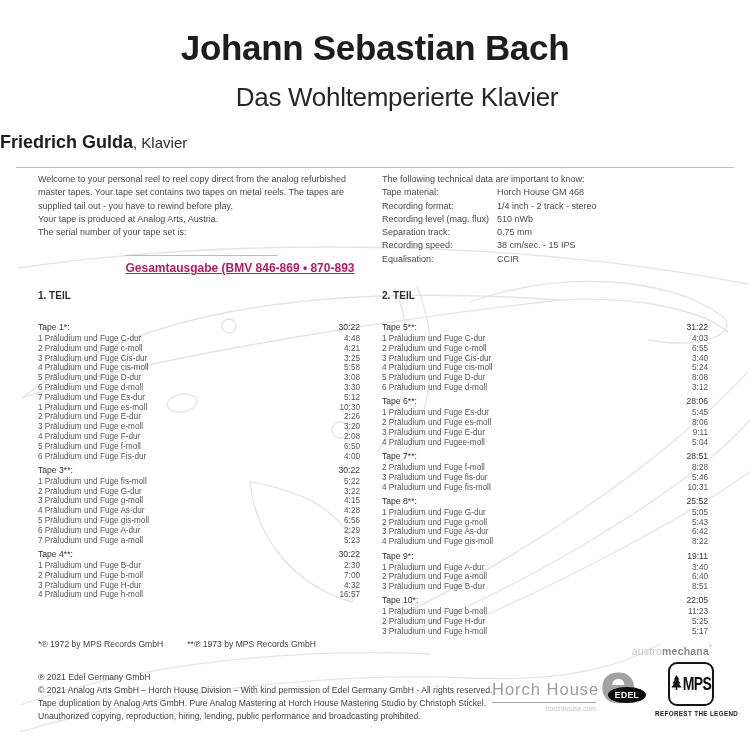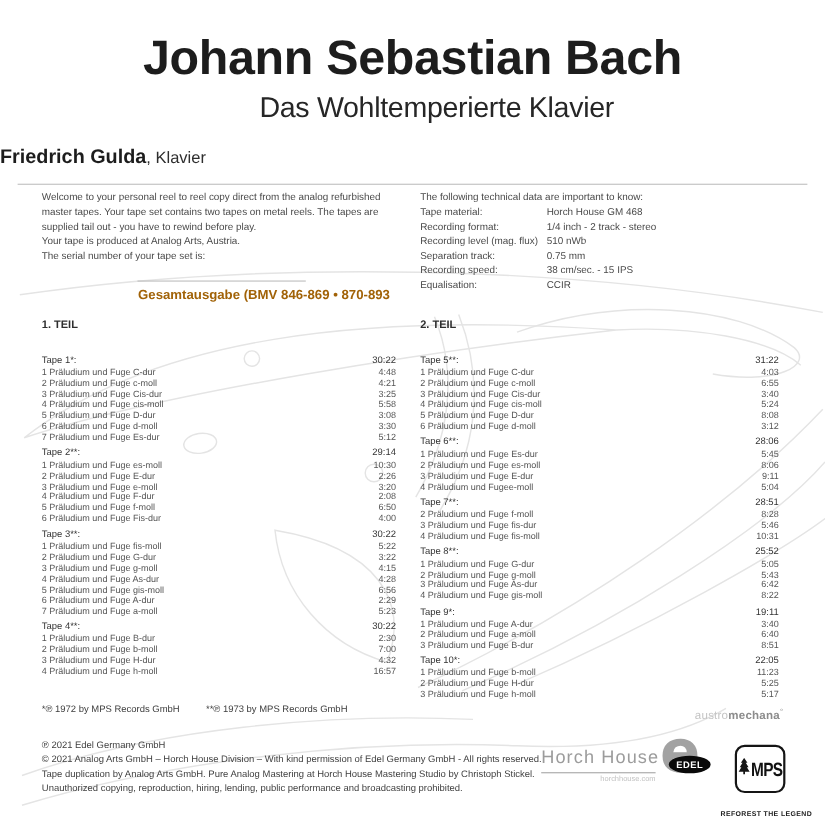--- a/index.html
+++ b/index.html
@@ -3,40 +3,40 @@
 <meta charset="utf-8">
 <style>
   html,body{margin:0;padding:0;background:#fff;}
   .page{position:relative;width:750px;height:750px;background:#ffffff;overflow:hidden;
         font-family:"Liberation Sans","DejaVu Sans",sans-serif;color:#3f3f3f;}
   .bg-art{position:absolute;left:0;top:0;width:750px;height:750px;z-index:0;}
   .content{position:absolute;inset:0;z-index:1;}
 
   
   .title{position:absolute;left:0;right:0;top:28px;text-align:center;
-         font-size:44px;font-weight:700;letter-spacing:-0.3px;color:#1d1d1d;}
+         font-size:35px;font-weight:700;letter-spacing:-0.3px;color:#1d1d1d;}
   .subtitle{position:absolute;left:0;right:0;top:82px;text-align:center;
             font-size:26px;font-weight:400;letter-spacing:-0.3px;color:#262626;padding-left:44px;}
   .performer{position:absolute;left:0;right:0;top:132px;color:#1d1d1d;}
   .performer .name{font-size:18px;font-weight:700;}
   .performer .role{font-size:15px;font-weight:400;color:#2e2e2e;}
   .header-rule{position:absolute;left:16px;right:16px;top:167px;height:1px;background:#bfbfbf;}
 
   
   .intro-left{position:absolute;left:38px;top:173px;width:335px;
               font-size:9px;line-height:13.3px;color:#4a4a4a;}
   .intro-right{position:absolute;left:382px;top:173px;width:350px;
                font-size:9px;line-height:13.3px;color:#4a4a4a;}
   .tech-row{display:flex;}
   .tech-label{width:115px;flex:none;}
 
   
   .serial-line{position:absolute;left:125px;top:255px;width:153px;border-top:1px solid #bdbdbd;}
   .edition{position:absolute;left:70px;top:261px;width:340px;text-align:center;
-           font-size:12px;font-weight:700;color:#a16207;}
+           font-size:12px;font-weight:700;color:#be185d;text-decoration:underline;}
 
   
   .col{position:absolute;top:289px;}
   .col-1{left:38px;width:322px;}
   .col-2{left:382px;width:326px;}
   .part-title{text-align:left;font-size:10px;font-weight:700;color:#2e2e2e;
               height:13px;line-height:13px;margin-bottom:20px;}
   .tape-head{display:flex;justify-content:space-between;font-size:8.6px;font-weight:400;
              line-height:10.5px;margin:3.5px 0 1.5px;color:#333;}
   .track{display:flex;justify-content:space-between;font-size:8.2px;line-height:9.8px;
@@ -61,21 +61,21 @@
   .horch-url{font-size:6.8px;color:#c2c2c2;text-align:right;margin-top:2px;}
 
   .edel{position:absolute;left:598px;top:664px;width:52px;height:50px;}
   .edel-e{position:absolute;left:2px;top:-6px;font-size:54px;line-height:52px;font-weight:700;
           color:#a2a2a2;font-family:"DejaVu Sans",sans-serif;}
   .edel-badge{position:absolute;left:10px;top:23px;width:38px;height:16px;background:#0a0a0a;
               border-radius:50%;color:#ffffff;font-size:8.5px;font-weight:700;letter-spacing:0.4px;
               display:flex;align-items:center;justify-content:center;}
 
   .mps{position:absolute;left:655px;top:661px;width:72px;text-align:center;}
-  .mps-box{width:42px;height:40px;margin:16px auto;border:2.5px solid #151515;border-radius:9px;
+  .mps-box{width:42px;height:40px;margin:1px auto;border:2.5px solid #151515;border-radius:9px;
            display:flex;align-items:center;justify-content:center;gap:1px;background:#fff;}
   .mps-name{font-weight:700;font-size:14px;letter-spacing:-0.6px;color:#111;
             transform:scaleY(1.25);display:inline-block;}
   .mps-tagline{margin-top:4px;font-size:6.3px;font-weight:700;letter-spacing:0.35px;color:#1a1a1a;white-space:nowrap;}
 </style>
 </head>
 <body>
 
 <div class="page">
 
@@ -173,24 +173,20 @@
             <span>3:08</span>
           </div>
           <div class="track">
             <span>6 Präludium und Fuge d-moll</span>
             <span>3:30</span>
           </div>
           <div class="track">
             <span>7 Präludium und Fuge Es-dur</span>
             <span>5:12</span>
           </div>
-          <div class="tape-head">
-            <span>Tape 2**:</span>
-            <span>29:14</span>
-          </div>
           <div class="track">
             <span>1 Präludium und Fuge es-moll</span>
             <span>10:30</span>
           </div>
           <div class="track">
             <span>2 Präludium und Fuge E-dur</span>
             <span>2:26</span>
           </div>
           <div class="track">
             <span>3 Präludium und Fuge e-moll</span>

